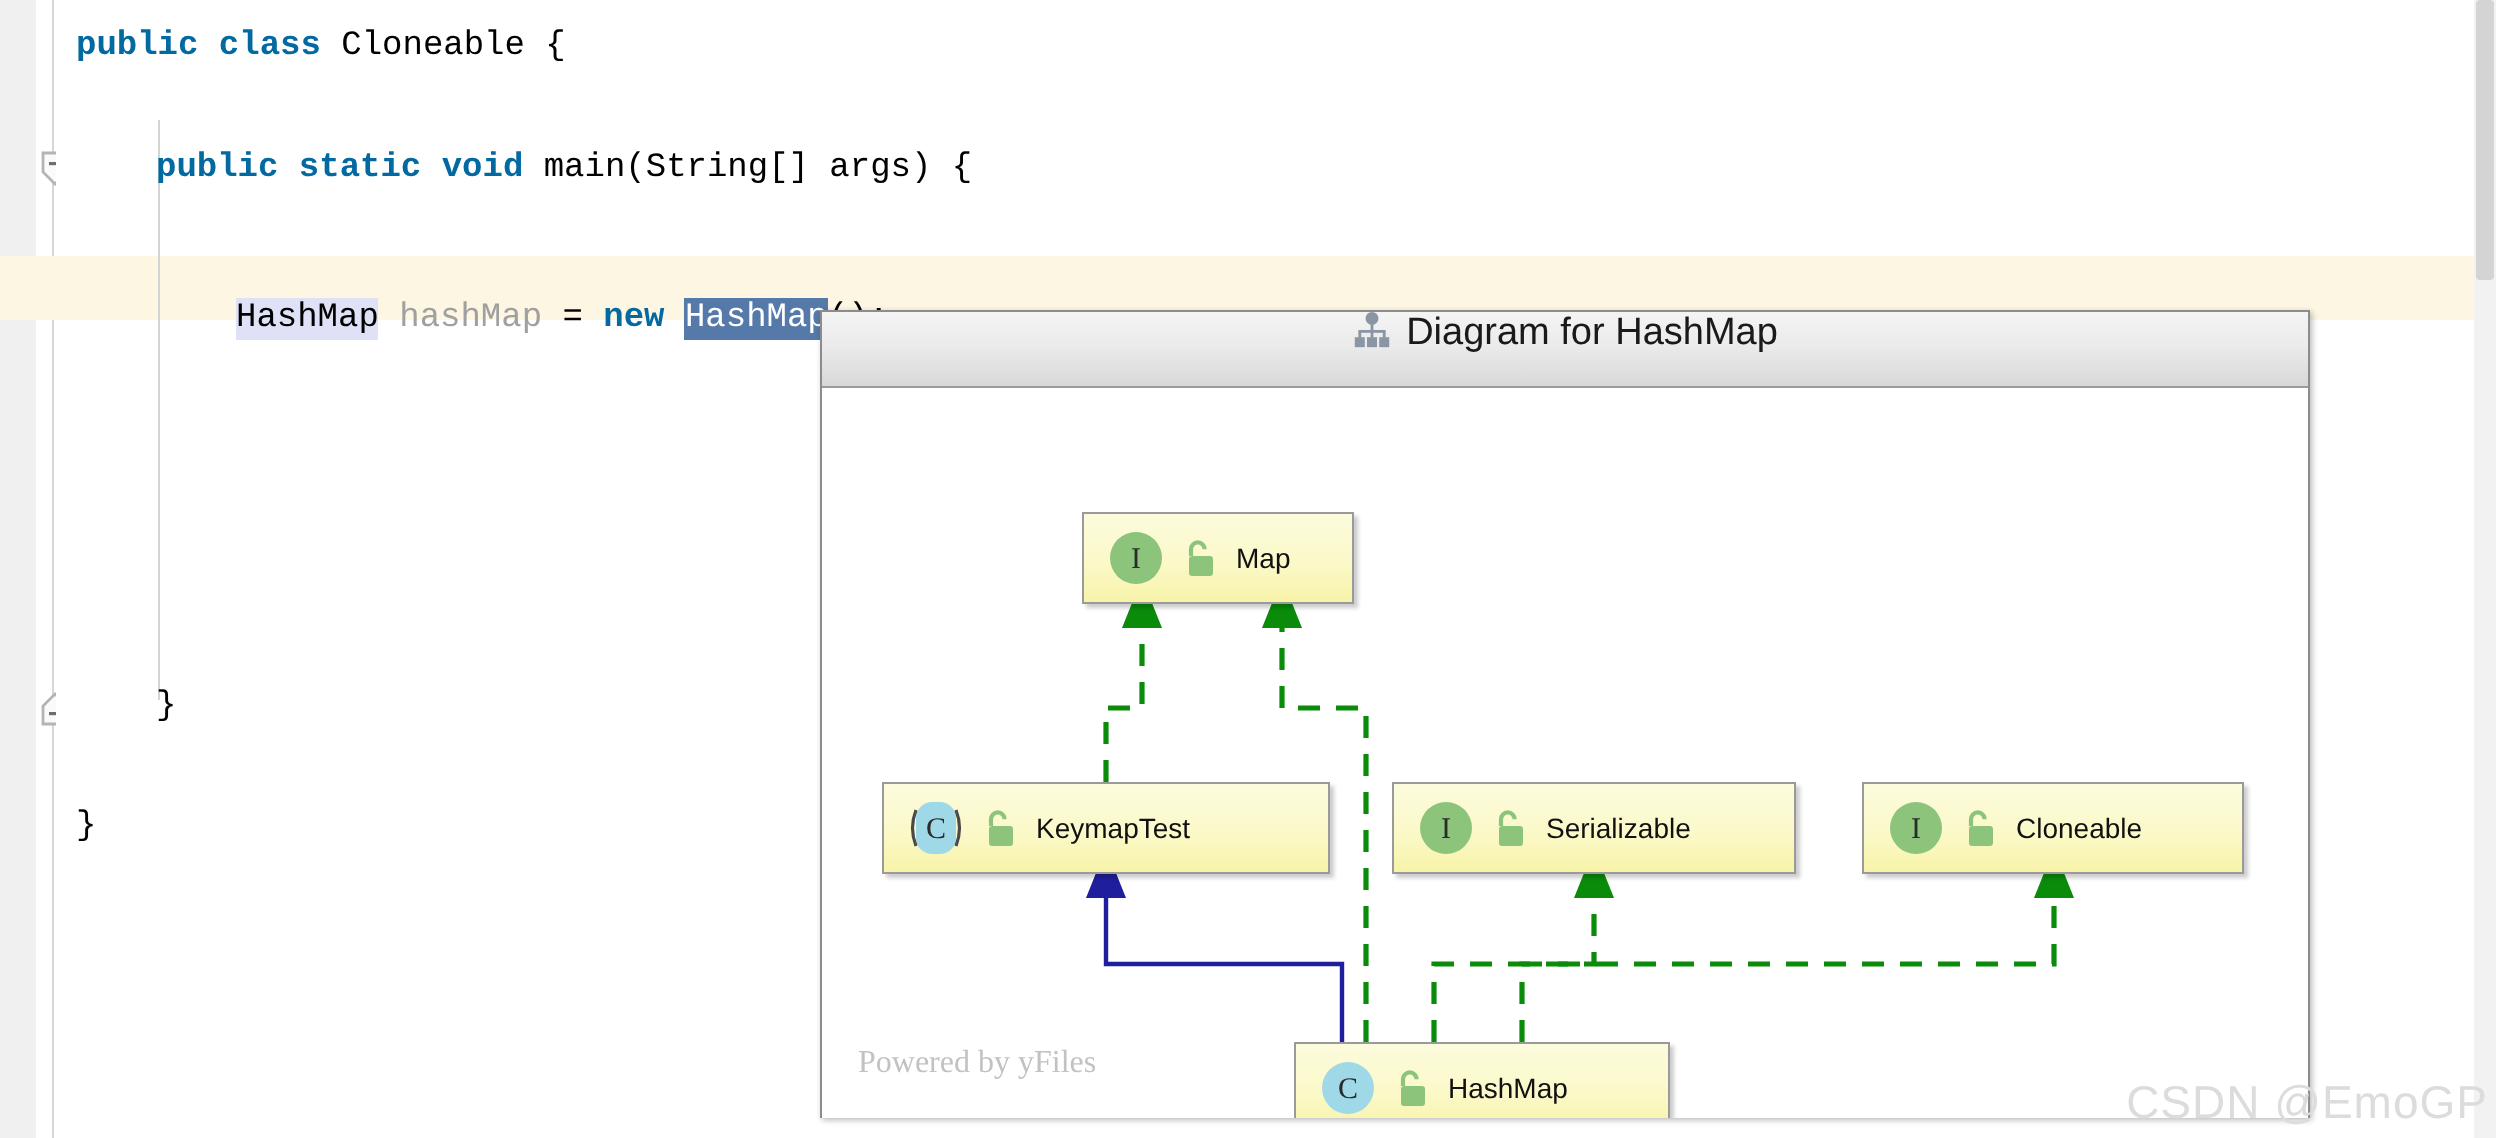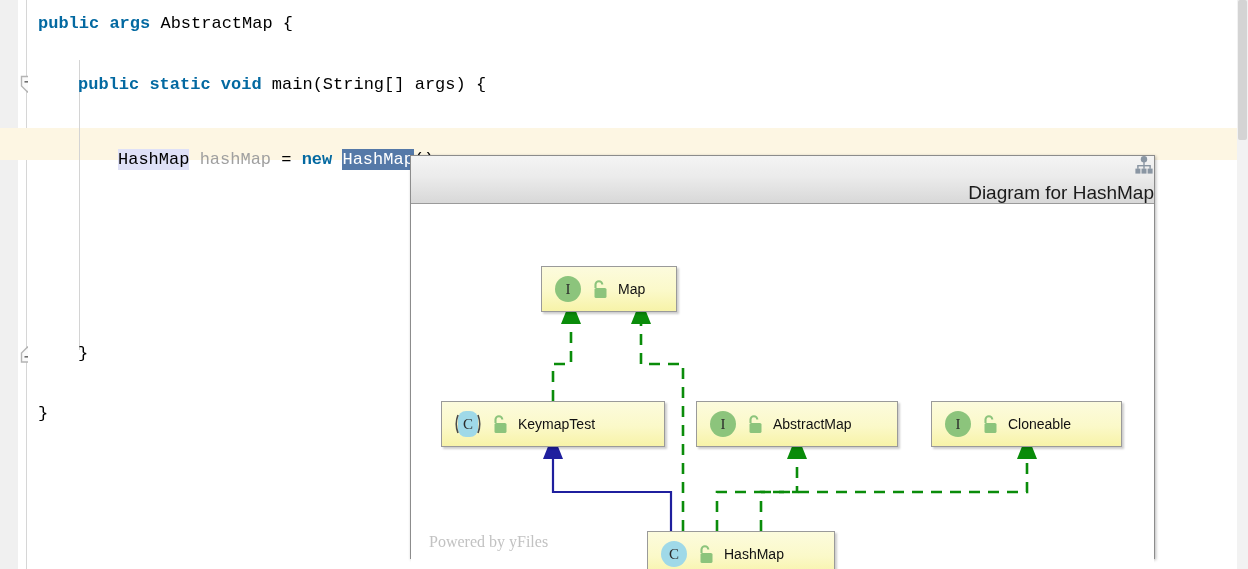--- a/index.html
+++ b/index.html
@@ -57,26 +57,25 @@
   .diagram-popup {
     position: absolute;
     left: 410px; top: 155px;
     width: 745px; height: 404px;
     background: #ffffff;
     border: 1px solid #8c8c8c;
     box-shadow: 1px 1px 3px rgba(0,0,0,0.28);
   }
   .diagram-titlebar {
     position: relative;
-    height: 48px;
+    height: 38px;
     background: linear-gradient(to bottom, #f4f4f4 0%, #ebebeb 45%, #d8d8d8 100%);
     border-bottom: 1px solid #9a9a9a;
-    display: flex; align-items: flex-end; justify-content: center;
+    display: flex; align-items: flex-start; justify-content: center;
     gap: 7px;
-    flex-direction: column;
   }
   .diagram-title {
     font-family: "Liberation Sans", sans-serif;
     font-size: 19px;
     color: #1a1a1a;
   }
   .hierarchy-icon { display: block; }
 
   .diagram-canvas {
     position: relative;
@@ -154,21 +153,21 @@
       <rect x="4.5" y="11" width="6" height="1.6" fill="#6e6e6e"></rect>
     </svg>
   </div>
 
   <div class="code-area">
     <div class="hl-line" id="caret-line-highlight" style="top: 128px; height: 32px; left: -28px;"></div>
     <div id="indent-guides">
         <div class="indent-guide" style="left: 51px; top: 60px; height: 290px;"></div>
       </div>
     <div id="code-lines">
-        <div class="code-line" style="top: 4px; padding-left: 10px;"><span class="kw">public</span><span class="plain"> </span><span class="kw">args</span><span class="plain"> AbstractMap {</span></div>
+        <div class="code-line" style="top: 4px; padding-left: 10px;"><span class="kw">public</span><span class="plain"> </span><span class="kw">class</span><span class="plain"> Cloneable {</span></div>
         <div class="code-line" style="top: 65px; padding-left: 50px;"><span class="kw">public</span><span class="plain"> </span><span class="kw">static</span><span class="plain"> </span><span class="kw">void</span><span class="plain"> main(String[] args) {</span></div>
         <div class="code-line" style="top: 140px; padding-left: 90px;"><span class="type-chip">HashMap</span><span class="plain"> </span><span class="ident-dim">hashMap</span><span class="plain"> = </span><span class="kw">new</span><span class="plain"> </span><span class="sel-chip">HashMap</span><span class="plain">();</span></div>
         <div class="code-line" style="top: 334px; padding-left: 50px;"><span class="plain">}</span></div>
         <div class="code-line" style="top: 394px; padding-left: 10px;"><span class="plain">}</span></div>
       </div>
   </div>
 
   <div class="diagram-popup">
 
     <div class="diagram-titlebar">
@@ -257,21 +256,21 @@
                 <circle cx="15" cy="15" r="13" fill="#8cc47c"></circle>
                 <text x="15" y="20" text-anchor="middle" font-family="&quot;Liberation Serif&quot;, serif" font-size="15" fill="#2b2b2b">I</text>
               </svg>
             </span>
             <span>
               <svg width="19" height="21" viewBox="0 0 19 21" class="lock">
                 <path d="M4.5 9 V5.6 A3.4 3.4 0 0 1 11.3 5.6" fill="none" stroke="#8cc47c" stroke-width="2.1"></path>
                 <rect x="3.5" y="9" width="12" height="10" rx="1.6" fill="#8cc47c"></rect>
               </svg>
             </span>
-            <span class="node-label">AbstractMap</span>
+            <span class="node-label">Serializable</span>
           </div>
           <div class="node" style="left: 520px; top: 197px; width: 191px;">
             <span>
               <svg width="30" height="30" viewBox="0 0 30 30" class="badge">
                 <circle cx="15" cy="15" r="13" fill="#8cc47c"></circle>
                 <text x="15" y="20" text-anchor="middle" font-family="&quot;Liberation Serif&quot;, serif" font-size="15" fill="#2b2b2b">I</text>
               </svg>
             </span>
             <span>
               <svg width="19" height="21" viewBox="0 0 19 21" class="lock">
@@ -299,14 +298,15 @@
         </div>
 
       <div class="powered-by">Powered by yFiles</div>
     </div>
   </div>
 
   <div class="scrollbar-track">
     <div class="scrollbar-thumb"></div>
   </div>
 
+  <div class="watermark">CSDN @EmoGP</div>
 
 </div>
 
 </body></html>

